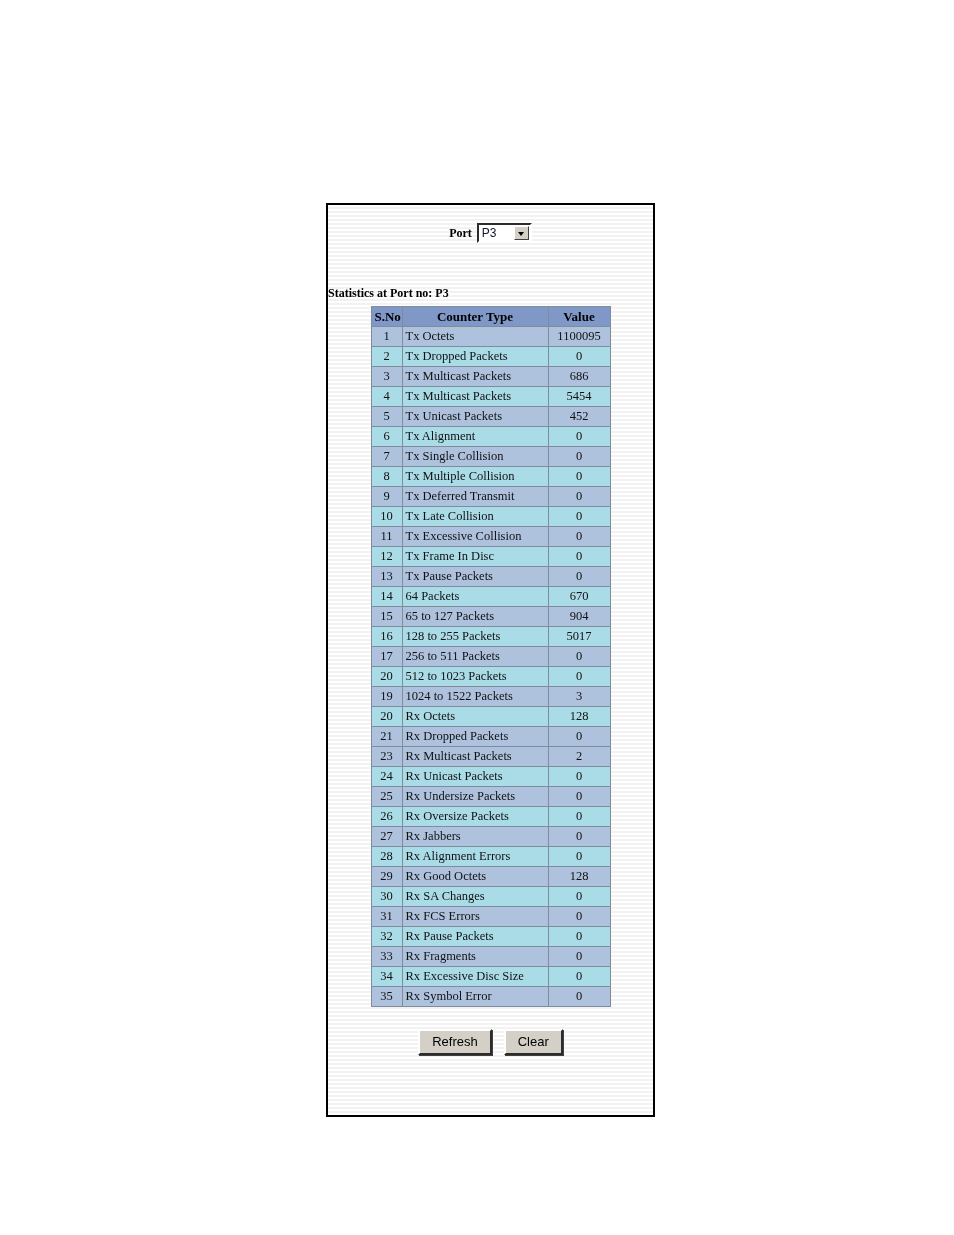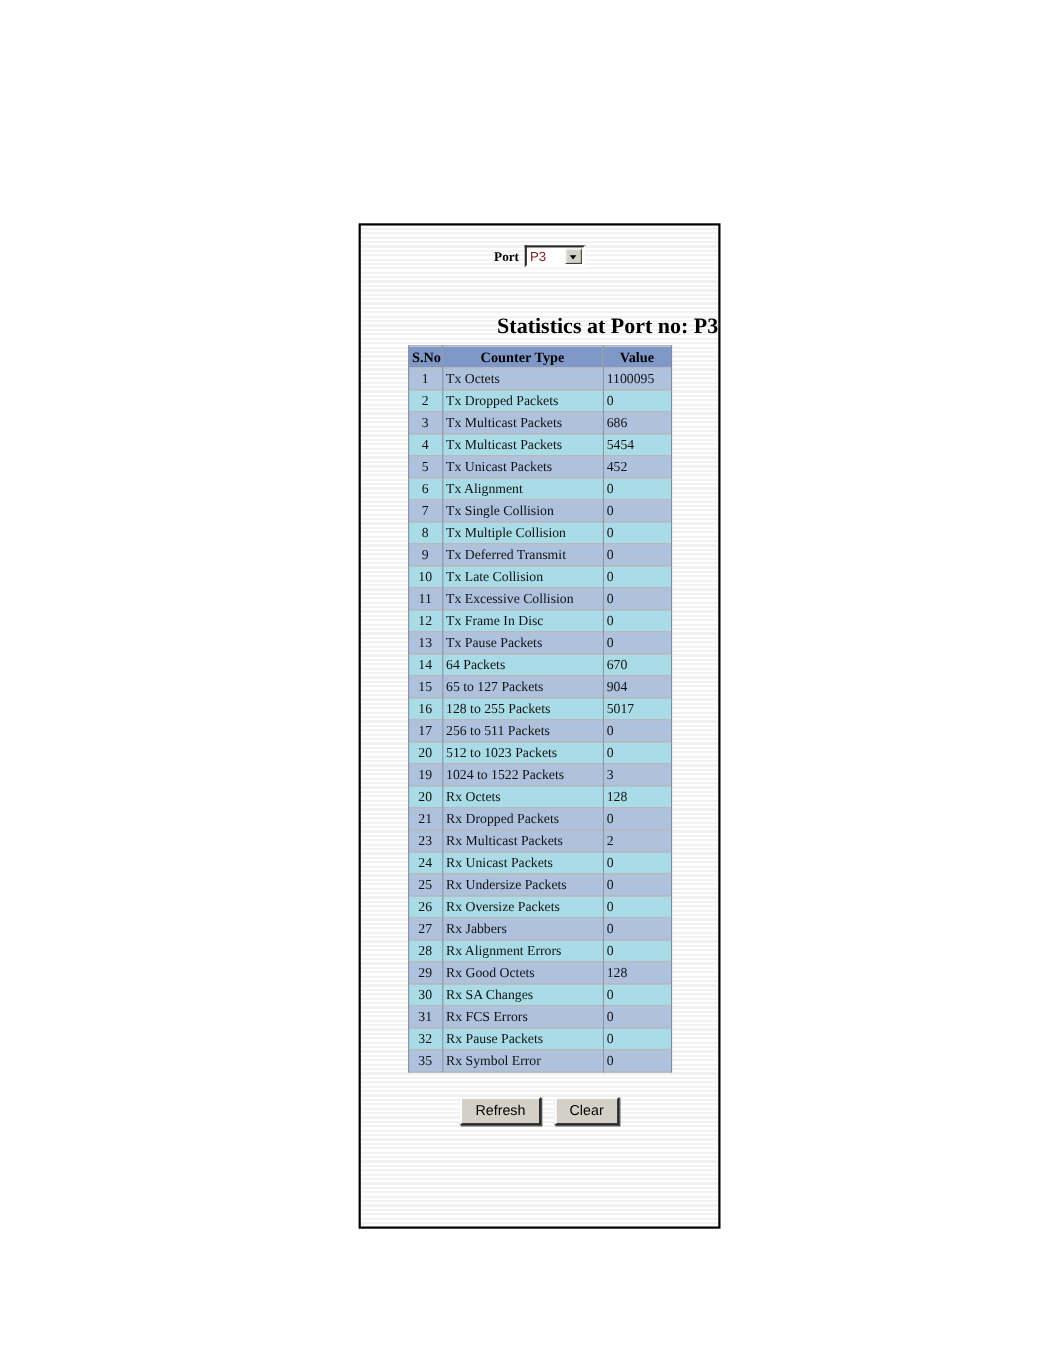--- a/index.html
+++ b/index.html
@@ -59,21 +59,21 @@
     border-top-color: #808080;
     border-left-color: #808080;
     border-right-color: #ffffff;
     border-bottom-color: #ffffff;
     box-sizing: border-box;
     font-family: "Liberation Sans", sans-serif;
     font-size: 12px;
     line-height: 16px;
     text-align: left;
     padding-left: 3px;
-    color: #7f1d1d;
+    color: #0f172a;
     overflow: hidden;
   }
   .port-select .sel-arrow {
     position: absolute;
     right: 1px;
     top: 1px;
     width: 15px;
     height: 14px;
     background: #d4d0c8;
     border: 1px solid #ffffff;
@@ -87,24 +87,24 @@
     top: 5px;
     width: 0; height: 0;
     border-left: 3.5px solid transparent;
     border-right: 3.5px solid transparent;
     border-top: 4px solid #000000;
   }
 
   
   .stats-title {
     margin-top: 43px;
-    text-align: right;
+    text-align: left;
     font-family: "Liberation Serif", serif;
     font-weight: bold;
-    font-size: 20px;
+    font-size: 12px;
     color: #000000;
   }
 
   
   #table-wrap {
     margin-top: 5px;
     display: flex;
     justify-content: center;
   }
   table.stats {
@@ -131,21 +131,21 @@
     text-align: center;
     color: #000000;
     font-size: 13px;
   }
   col.c-no    { width: 31px; }
   col.c-type  { width: 146px; }
   col.c-val   { width: 62px; }
 
   table.stats td.sno  { text-align: center; }
   table.stats td.type { text-align: left; }
-  table.stats td.val  { }
+  table.stats td.val  { text-align: center; }
 
   table.stats tbody tr.odd  td { background-color: #aec2de; }
   table.stats tbody tr.even td { background-color: #aadce8; }
 
   
   .btn-row {
     margin-top: 22px;
     text-align: center;
   }
   .btn {
@@ -344,20 +344,30 @@
             <td class="sno">31</td>
             <td class="type">Rx FCS Errors</td>
             <td class="val">0</td>
           </tr>
           <tr class="even">
             <td class="sno">32</td>
             <td class="type">Rx Pause Packets</td>
             <td class="val">0</td>
           </tr>
           <tr class="odd">
+            <td class="sno">33</td>
+            <td class="type">Rx Fragments</td>
+            <td class="val">0</td>
+          </tr>
+          <tr class="even">
+            <td class="sno">34</td>
+            <td class="type">Rx Excessive Disc Size</td>
+            <td class="val">0</td>
+          </tr>
+          <tr class="odd">
             <td class="sno">35</td>
             <td class="type">Rx Symbol Error</td>
             <td class="val">0</td>
           </tr>
         </tbody>
     </table>
   </div>
 
   <div class="btn-row">
     <span class="btn">Refresh</span>

